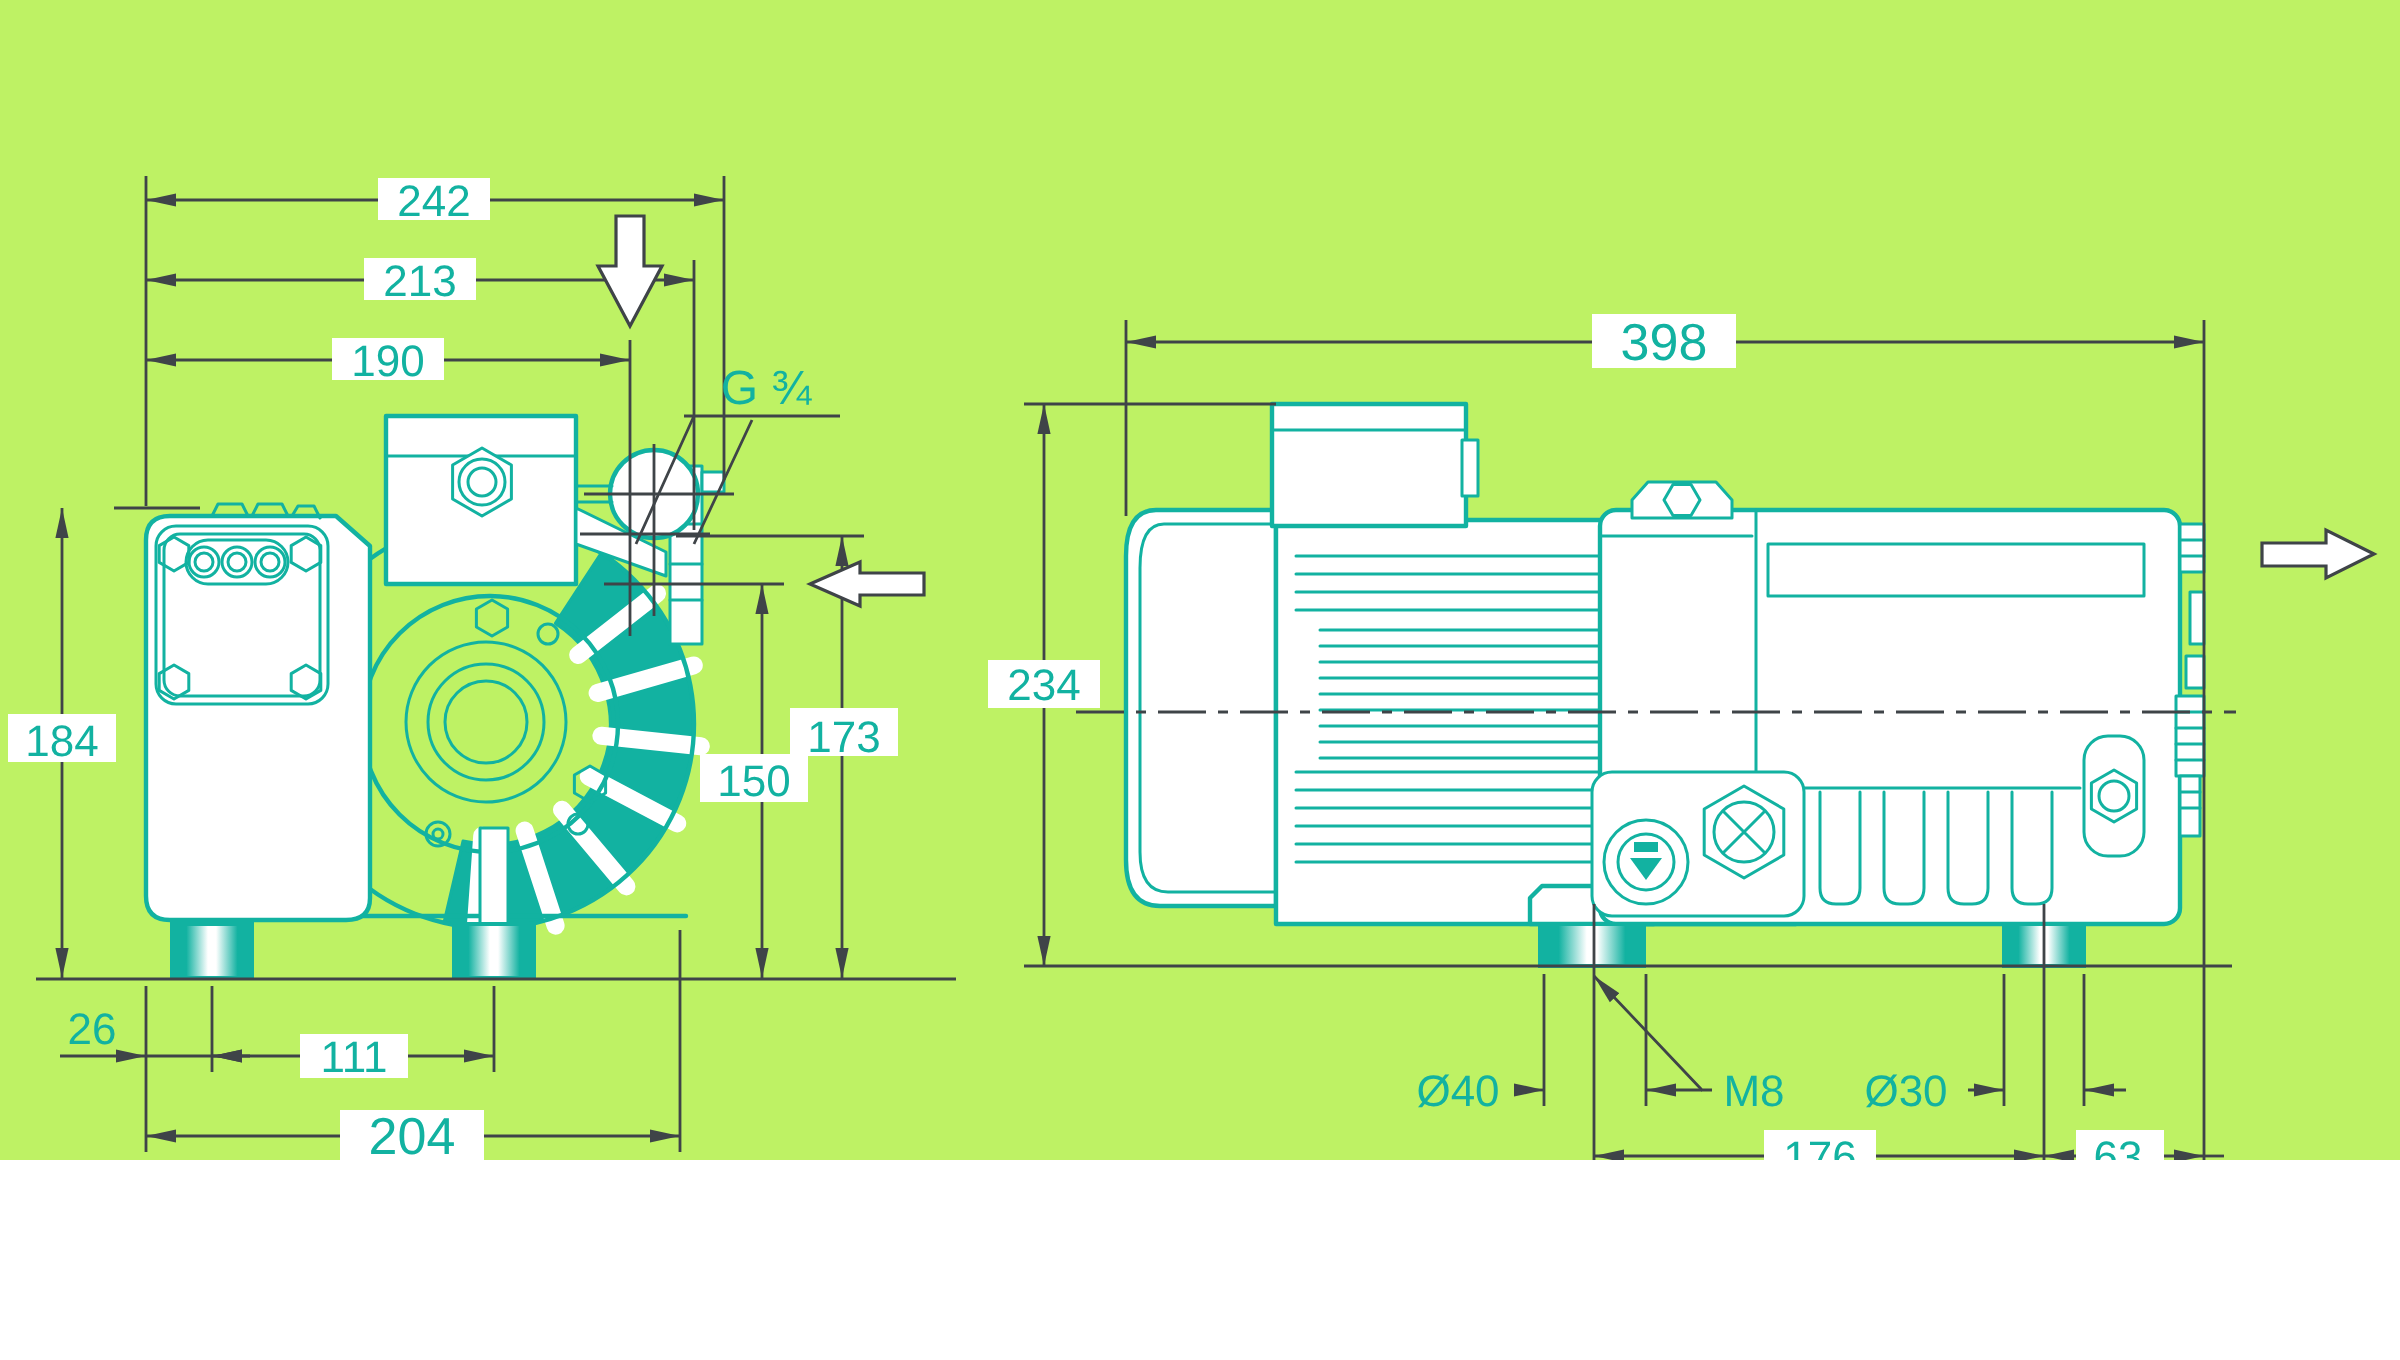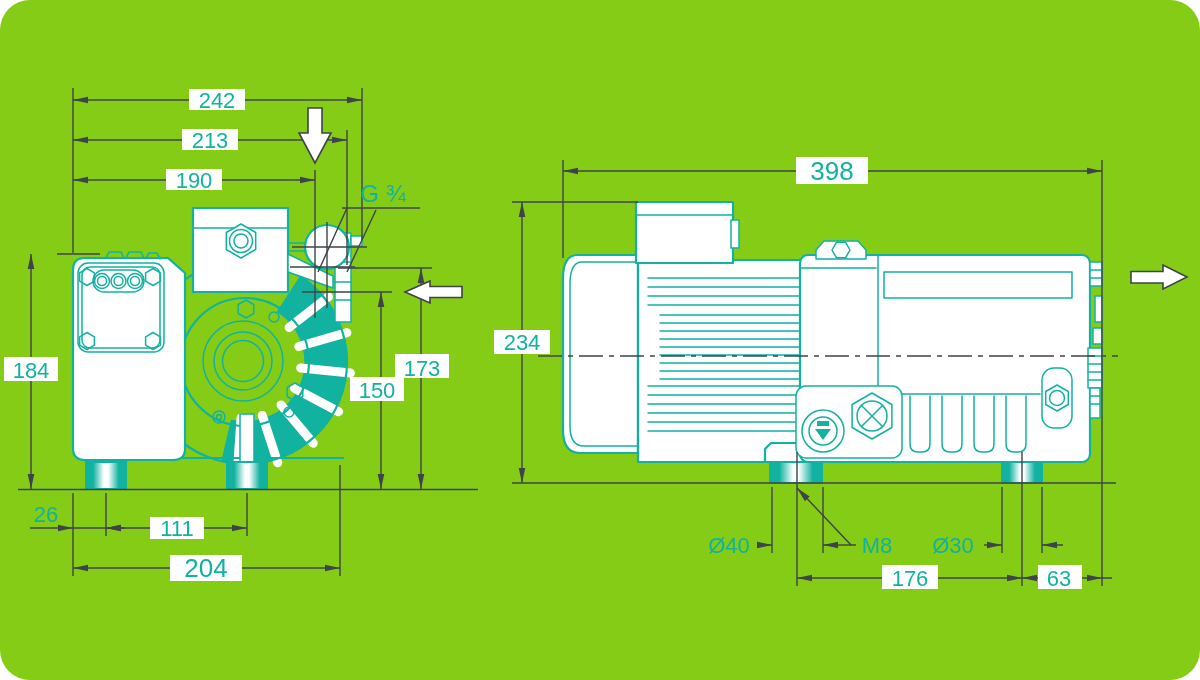--- a/index.html
+++ b/index.html
@@ -1,17 +1,17 @@
 <!DOCTYPE html>
 <html><head>
 <meta charset="utf-8">
 <style>
   html,body{margin:0;padding:0;background:#fff;}
-  .stage{position:relative;width:1200px;height:680px;background:#84cc16;overflow:hidden;
-         font-family:"Liberation Sans",sans-serif;border-radius:30px;}
+  .stage{position:relative;width:1200px;height:580px;background:#bef264;overflow:hidden;
+         font-family:"Liberation Sans",sans-serif;}
   svg{position:absolute;left:0;top:0;}
   .teal{stroke:#12b2a1;fill:none;stroke-width:2.2;stroke-linejoin:round;stroke-linecap:round;}
   .tealw{stroke:#12b2a1;fill:#ffffff;stroke-width:2.2;stroke-linejoin:round;}
   .tealthin{stroke:#12b2a1;fill:none;stroke-width:1.5;stroke-linejoin:round;stroke-linecap:round;}
   .tealthinw{stroke:#12b2a1;fill:#ffffff;stroke-width:1.5;stroke-linejoin:round;}
   .tealfill{fill:#12b2a1;stroke:#12b2a1;stroke-width:1.5;stroke-linejoin:round;}
   .slot{stroke:#ffffff;stroke-width:9;stroke-linecap:round;fill:none;}
   .dim{stroke:#3f4448;fill:none;stroke-width:1.4;}
   .flow{fill:#ffffff;stroke:#3f4448;stroke-width:1.6;stroke-linejoin:miter;}
   .gap{fill:#ffffff;stroke:none;}

